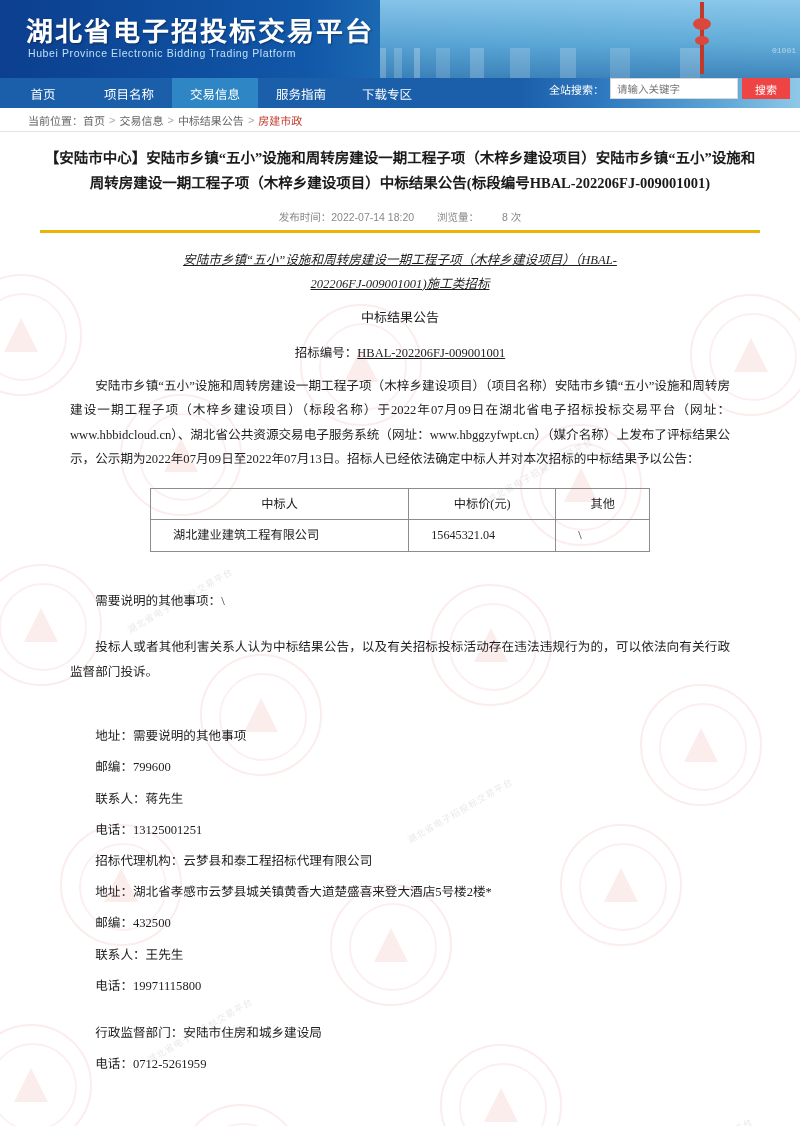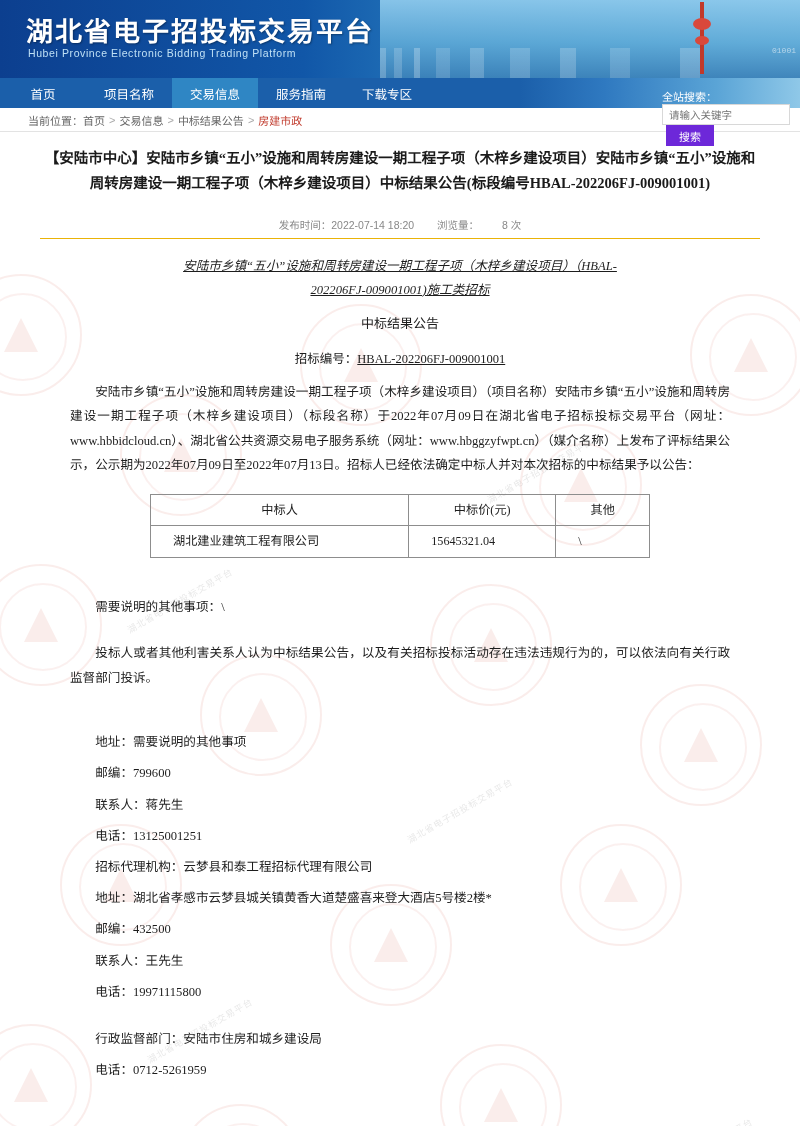--- a/index.html
+++ b/index.html
@@ -94,40 +94,40 @@
     padding: 0 16px;
     color: #ffffff;
     font-size: 12.5px;
     display: flex; align-items: center; justify-content: center;
     cursor: pointer;
   }
   .nav-item.active {
     background: #2f86c4;
   }
   .search-wrap {
-    position: absolute; right: 10px; top: 10px;
+    position: absolute; right: 10px; top: 0;
     z-index: 3;
-    display: flex; align-items: flex-start; flex-direction: column;
+    display: flex; align-items: center;
   }
   .search-label {
     color: #ffffff; font-size: 11px; margin-right: 6px;
   }
   .search-input {
     width: 128px; height: 21px;
     border: 1px solid #d8d8d8;
     background: #ffffff;
     font-size: 10.5px;
     color: #999;
     padding: 0 6px;
     outline: none;
   }
   .search-btn {
     width: 48px; height: 21px;
     margin-left: 4px;
-    background: #6d28d9;
+    background: #ef4444;
     border: none;
     color: #ffffff;
     font-size: 11px;
     cursor: pointer;
   }
 
   
   .crumb {
     height: 24px;
     border-bottom: 1px solid #e3e3e3;
@@ -149,22 +149,22 @@
   .page-title {
     margin: 14px 18px 0 18px;
     font-size: 14.5px;
     font-weight: bold;
     line-height: 1.75;
     text-align: center;
     color: #1a1a1a;
     font-family: Liberation Serif, serif;
   }
   .meta-bar {
-    margin: 20px 18px 0 18px;
-    border-bottom: 1px solid #eab308;
+    margin: 12px 18px 0 18px;
+    border-bottom: 3px solid #eab308;
     padding-bottom: 6px;
     text-align: center;
     font-size: 10.5px;
     color: #888;
   }
   .meta-bar span { margin: 0 10px; }
 
   
   .content {
     position: relative;

